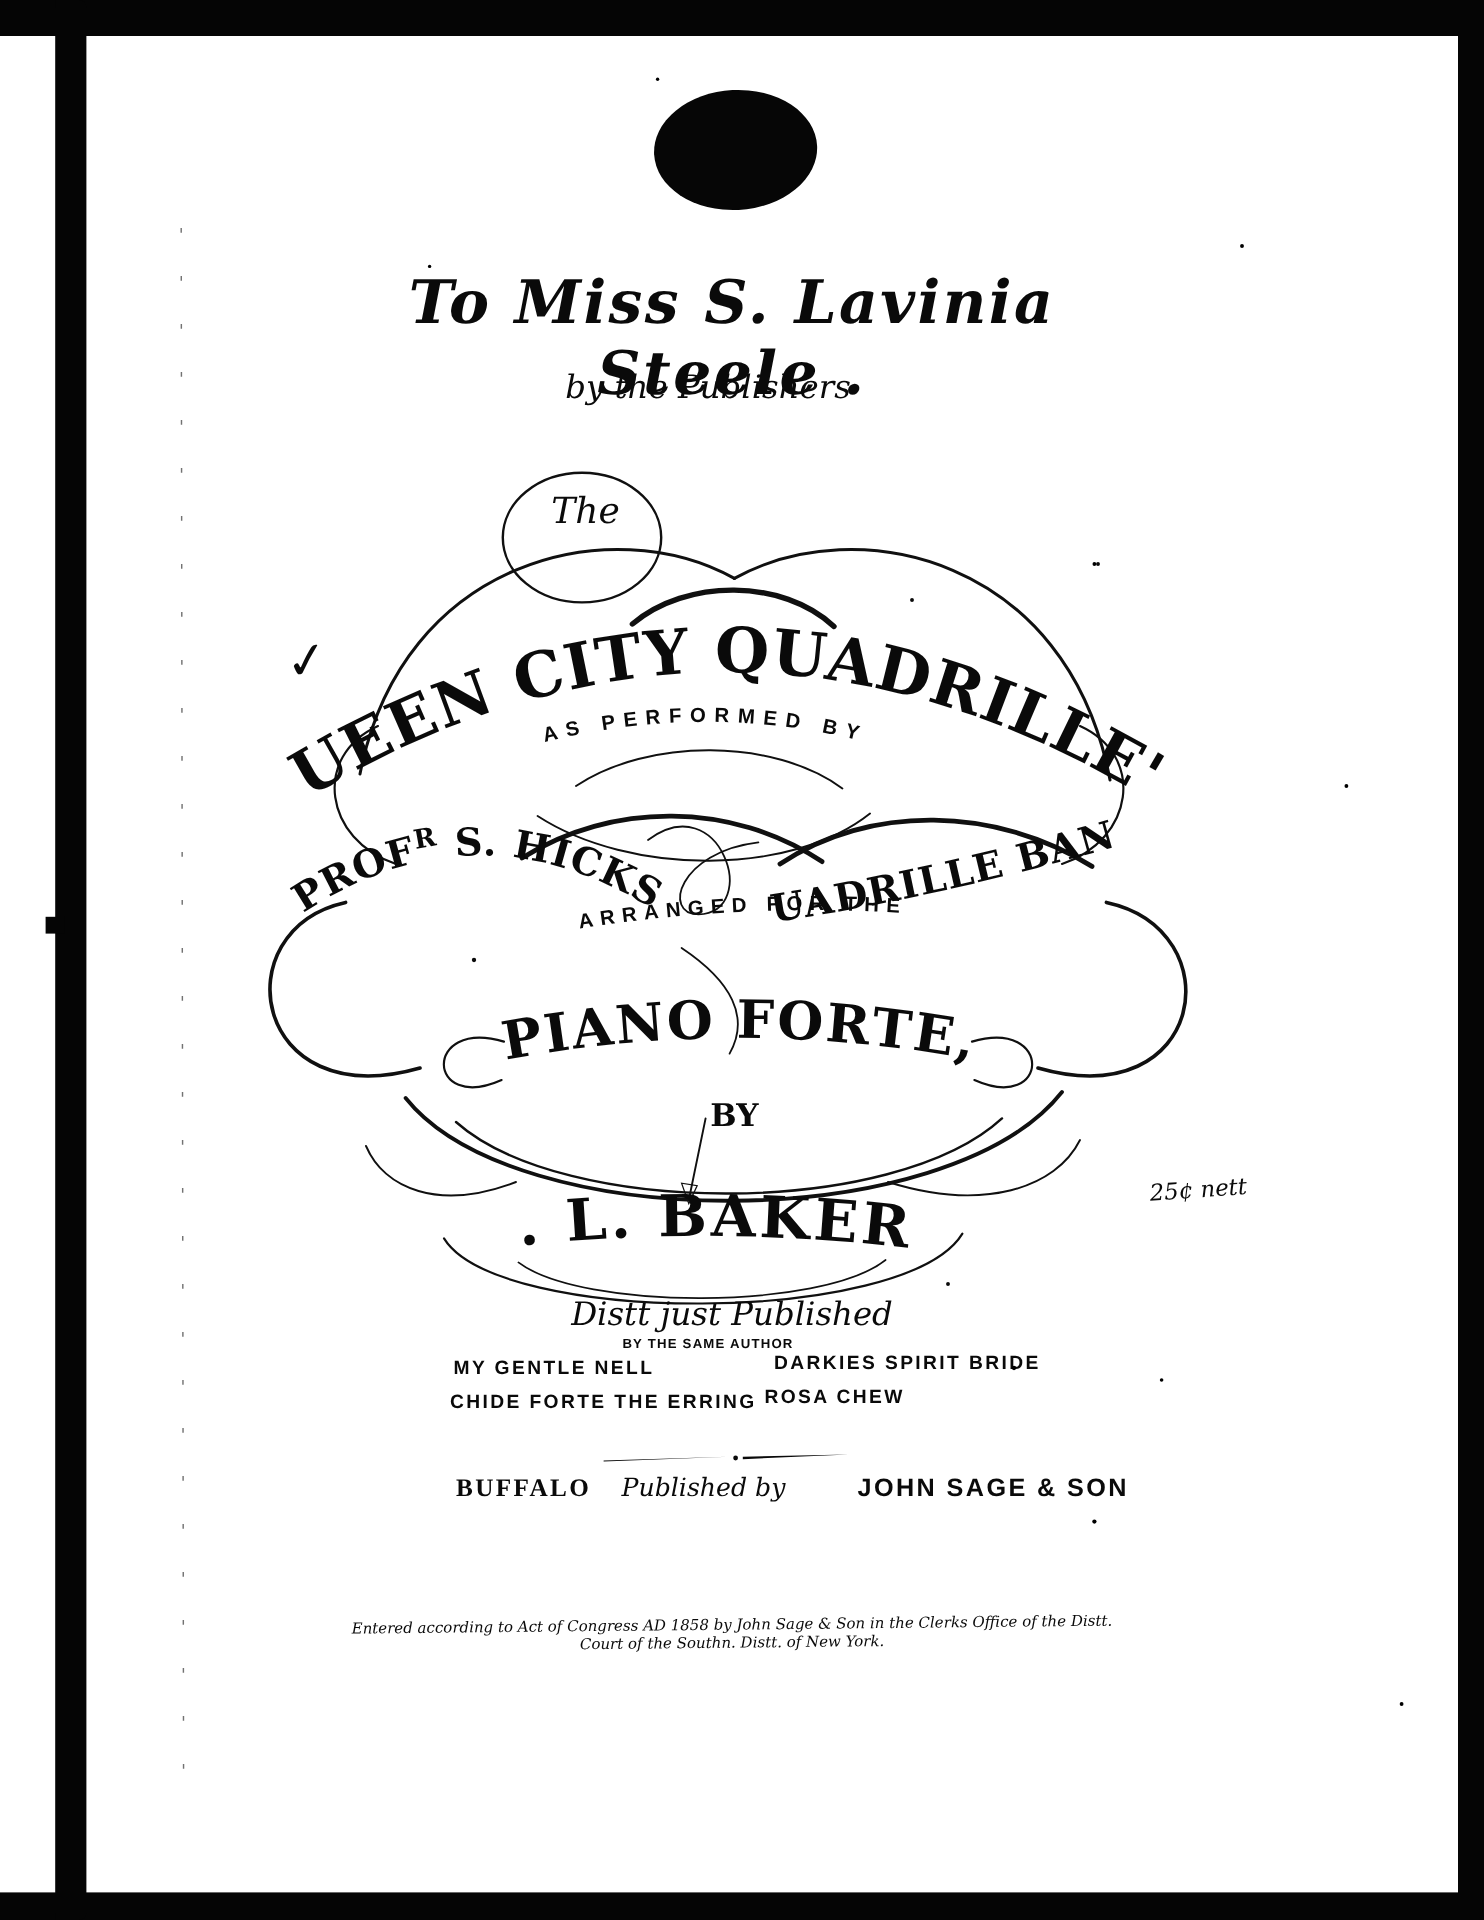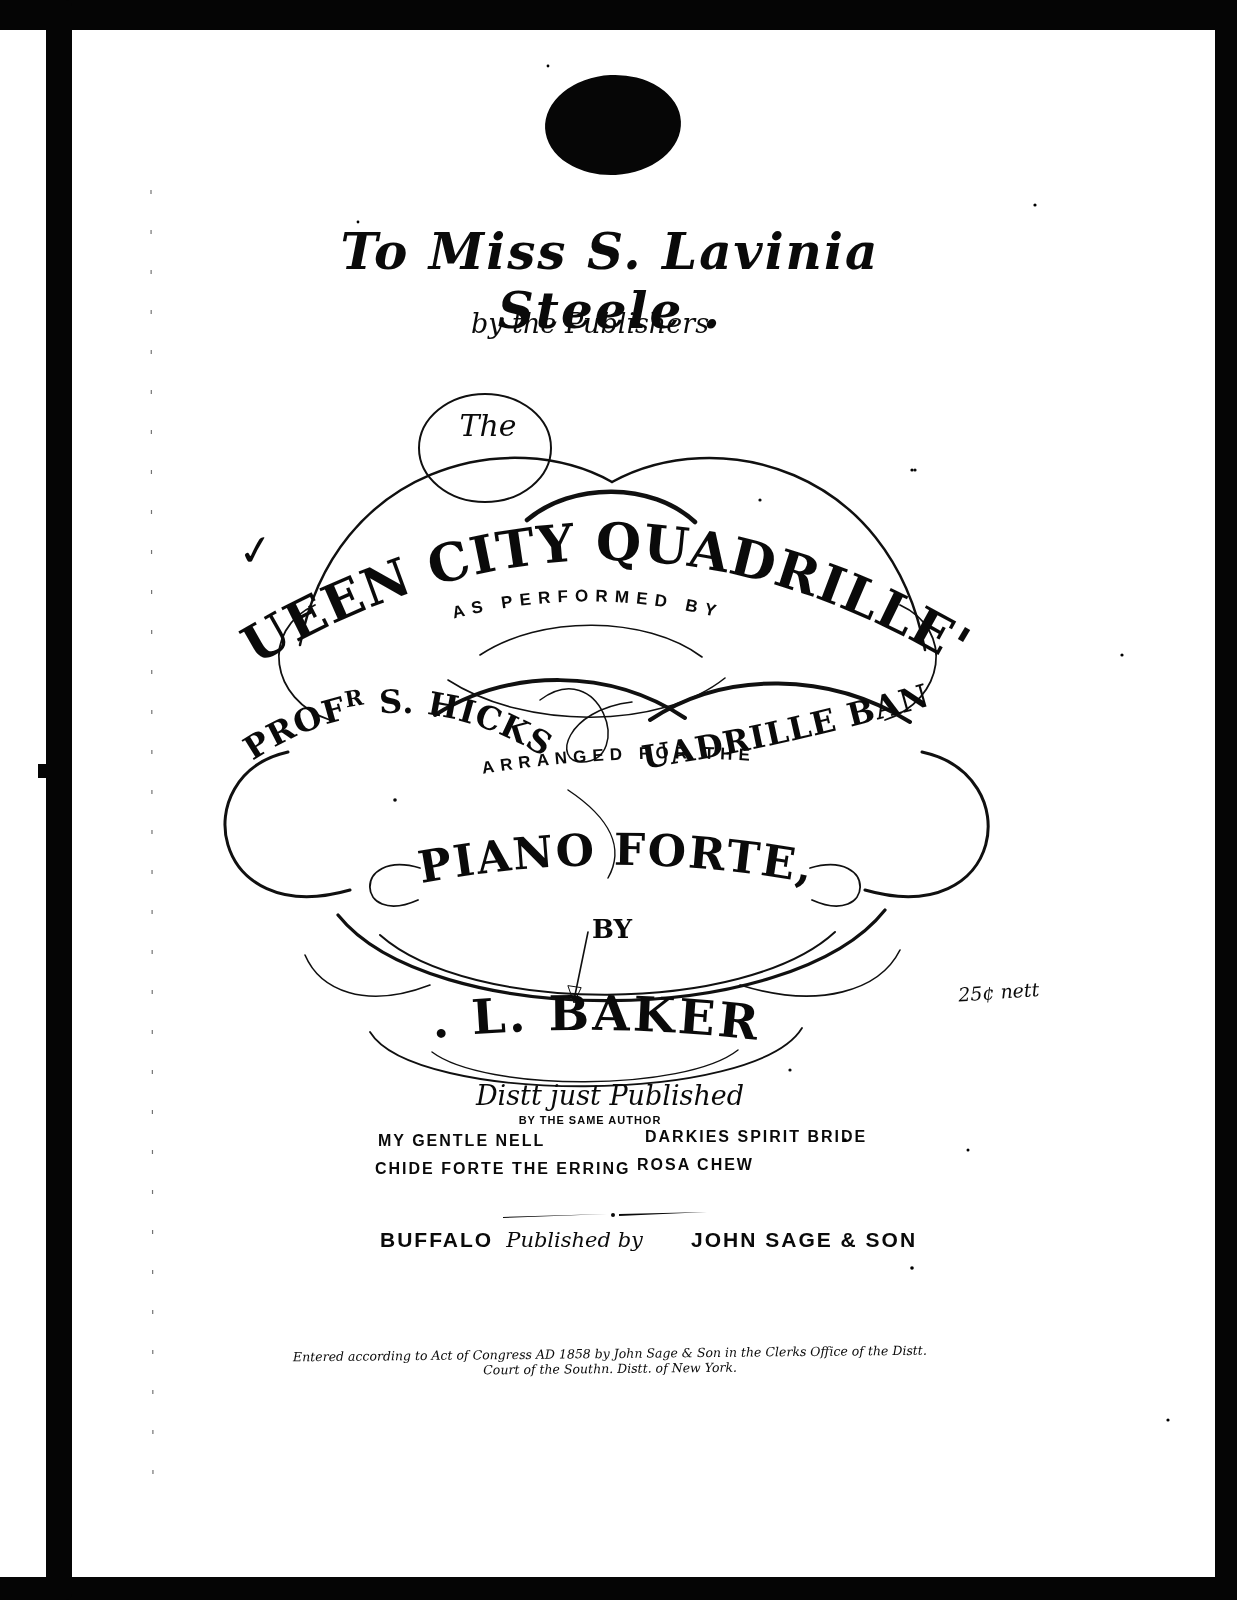--- a/index.html
+++ b/index.html
@@ -128,22 +128,22 @@
   <div class="abs smallcaps-sans" style="left:645px;top:1128px;font-size:16px;">DARKIES SPIRIT BRIDE</div>
   <div class="abs smallcaps-sans" style="left:637px;top:1156px;font-size:16px;">ROSA CHEW</div>
 
   <svg class="abs" style="left:495px;top:1208px;" width="220" height="16" viewBox="0 0 220 16">
     <path d="M 8,9 L 112,6 L 8,10 Z" fill="#0a0a0a"></path>
     <circle cx="118" cy="7" r="2" fill="#0a0a0a"></circle>
     <path d="M 124,6 L 212,4 L 124,8 Z" fill="#0a0a0a"></path>
   </svg>
 
   <div class="abs" style="left:380px;top:1228px;width:480px;white-space:nowrap;text-align:center;">
-    <span class="smallcaps-sans" style="font-size:21px;">BUFFALO</span>
-    <span class="script" style="font-size:21px;margin:0 8px;">Published by</span>
+    <span class="smallcaps-sans" style="font-size:21px;font-family:Liberation Serif, serif;">BUFFALO</span>
+    <span class="script" style="font-size:21px;margin:0 20px;">Published by</span>
     <span class="smallcaps-sans" style="font-size:21px;margin-left:35px;">JOHN SAGE &amp; SON</span>
   </div>
 
   <div class="abs ctr script" style="left:280px;top:1346px;width:660px;font-size:12.5px;transform:rotate(-0.6deg);">Entered according to Act of Congress AD 1858 by John Sage &amp; Son in the Clerks Office of the Distt. Court of the Southn. Distt. of New York.</div>
 
   <svg class="abs" style="left:0;top:0;" width="1237" height="1600" viewBox="0 0 1237 1600" pointer-events="none">
     <line x1="151" y1="190" x2="153" y2="1500" stroke="#000" stroke-width="1.2" stroke-dasharray="4 36" opacity="0.55"></line>
     <circle cx="1035" cy="205" r="1.6" fill="#000"></circle>
     <circle cx="358" cy="222" r="1.4" fill="#000"></circle>
     <circle cx="912" cy="470" r="1.6" fill="#000"></circle>

